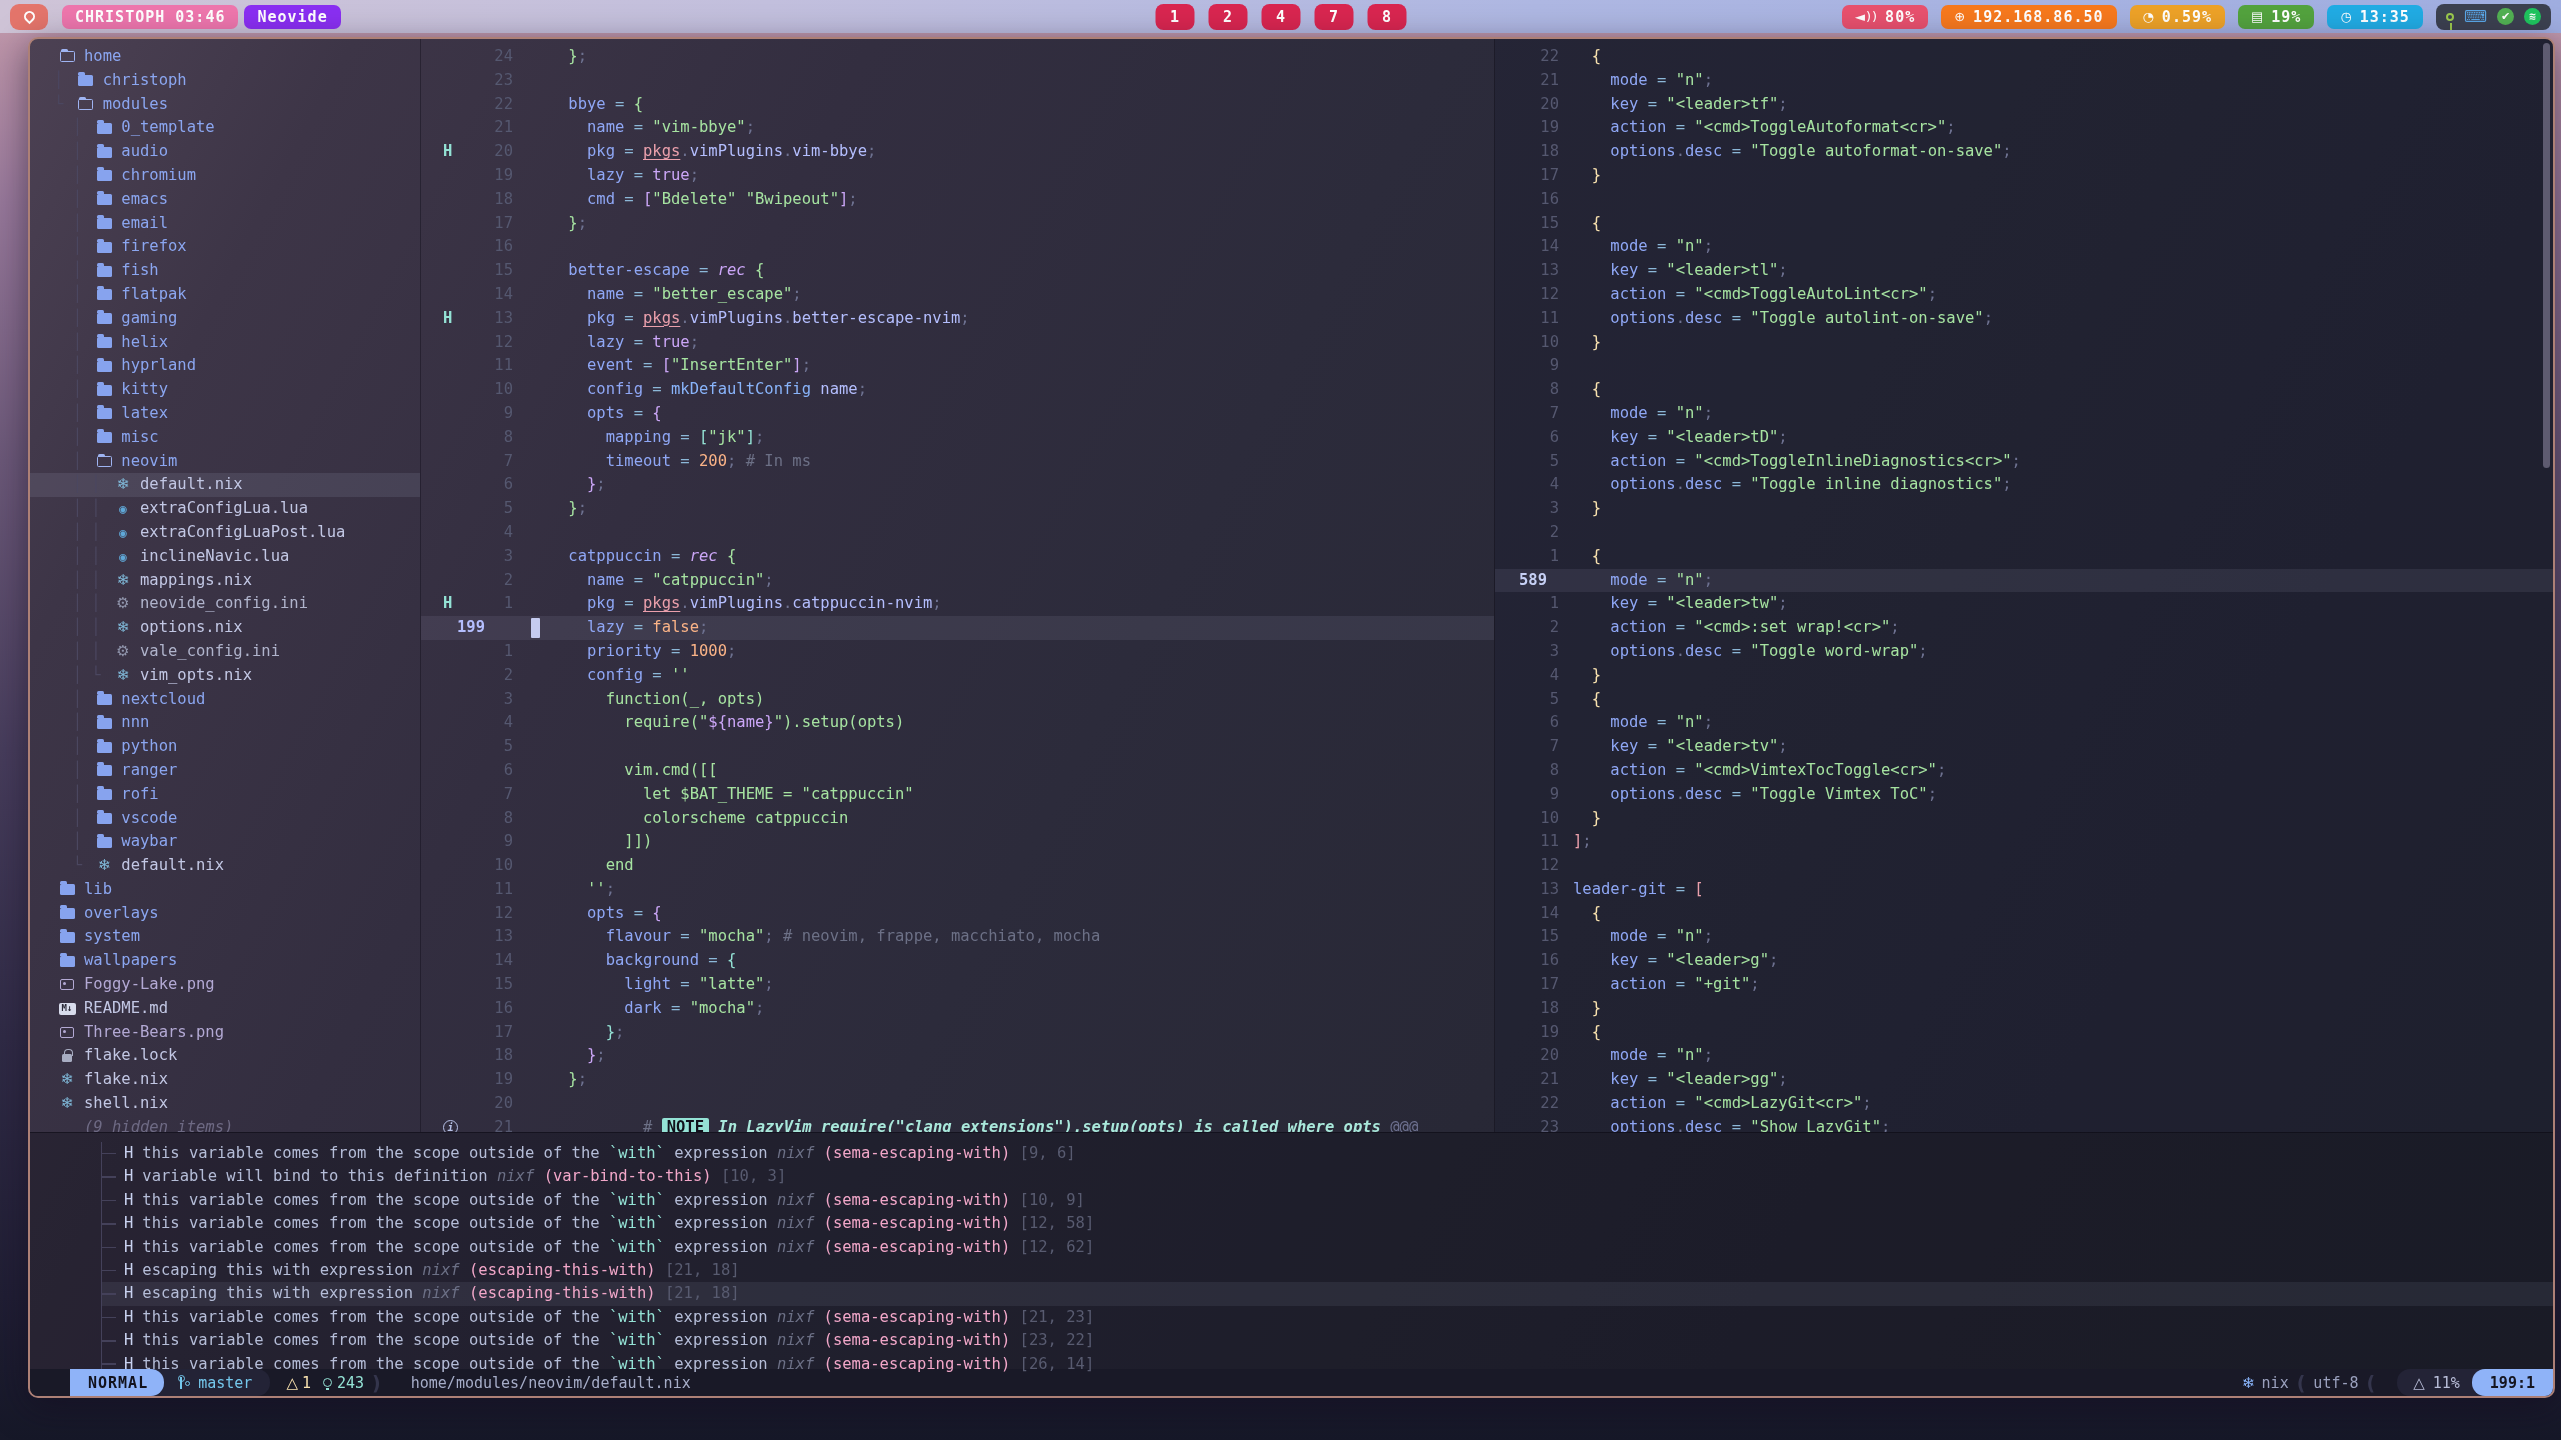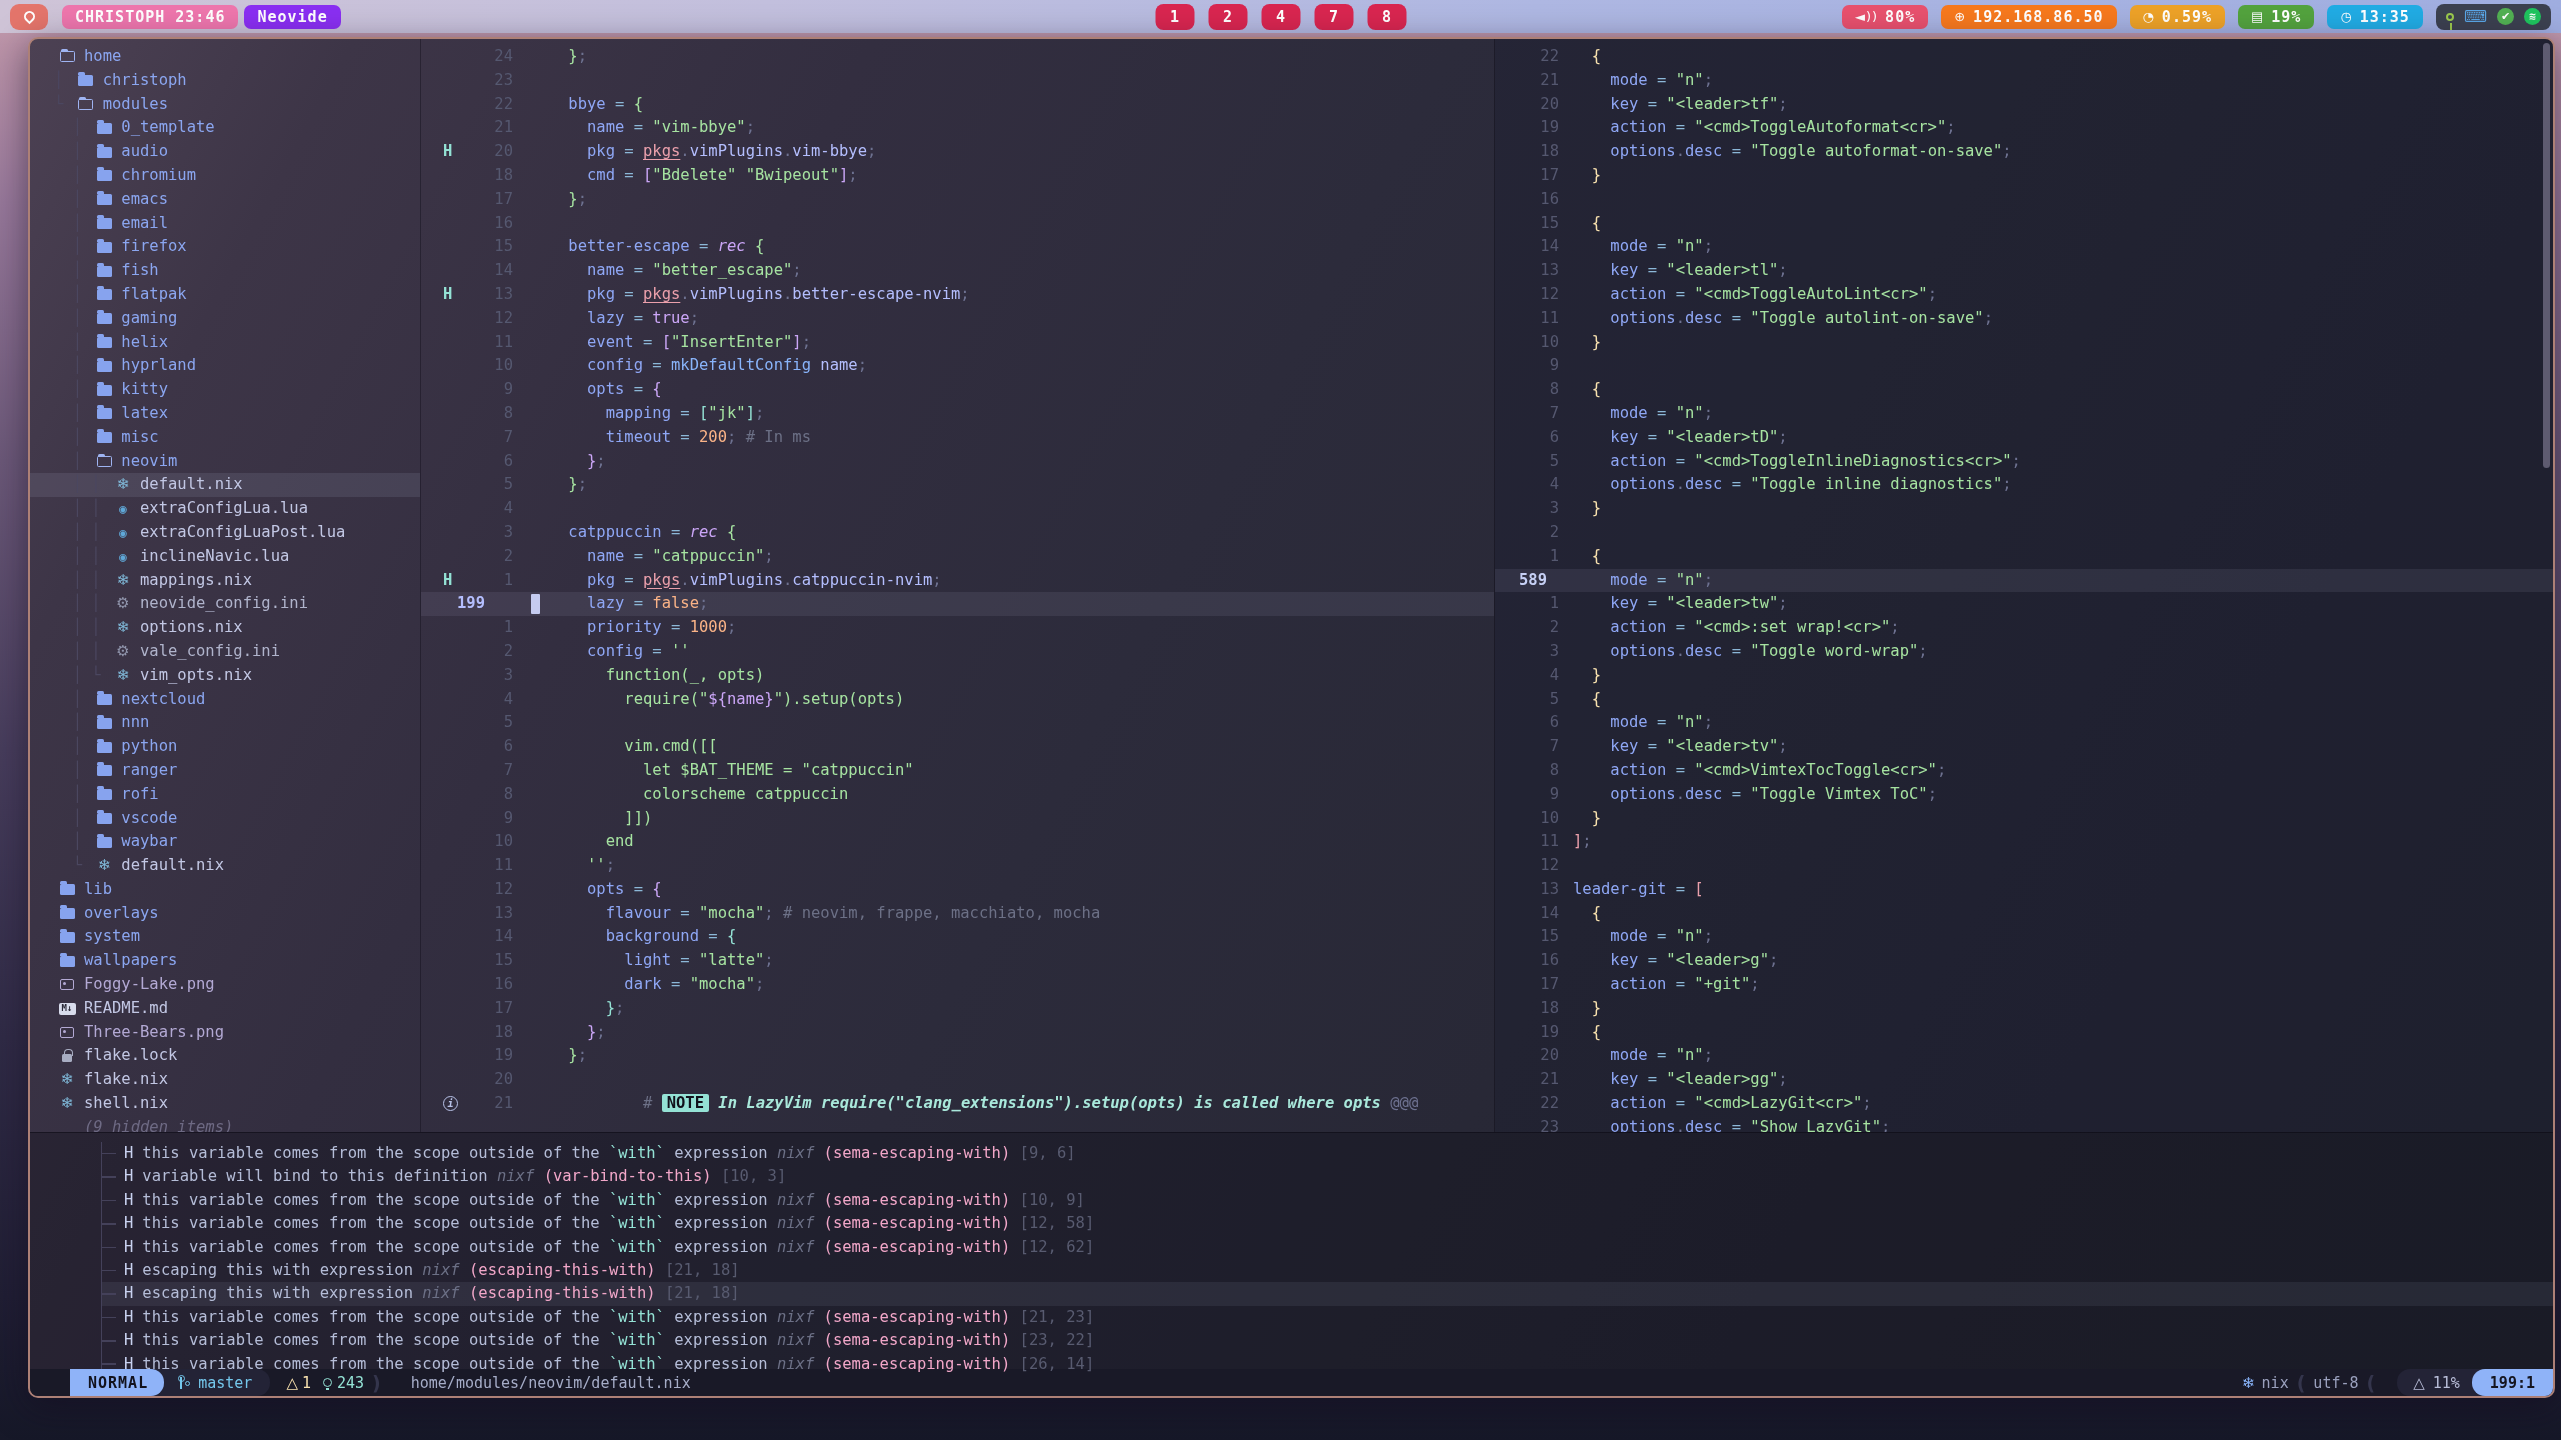--- a/index.html
+++ b/index.html
@@ -122,21 +122,21 @@
   .tri { font-family:"DejaVu Sans", sans-serif; }
 </style>
 </head>
 <body>
 
 <div class="topbar">
   <div class="launcher">
     <span class="droplet"></span>
   </div>
   <span class="pill" style="background:#ee76ad">
-    <span>CHRISTOPH 23:46</span>
+    <span>CHRISTOPH 03:46</span>
   </span>
   <span class="pill" style="background:#8a2ff2;margin-left:6px">
     <span>Neovide</span>
   </span>
   <div class="ws-group">
       <span class="ws" style="background: rgb(217, 38, 80);">1</span>
       <span class="ws" style="background: rgb(217, 38, 80);">2</span>
       <span class="ws" style="background: rgb(217, 38, 80);">4</span>
       <span class="ws" style="background: rgb(217, 38, 80);">7</span>
       <span class="ws" style="background: rgb(217, 38, 80);">8</span>
@@ -222,20 +222,21 @@
         <div class="row t-row"><span class="t-prefix"></span><span class="t-icon"><span class="g-nix">❄</span></span><span class="t-file">flake.nix</span></div>
         <div class="row t-row"><span class="t-prefix"></span><span class="t-icon"><span class="g-nix">❄</span></span><span class="t-file">shell.nix</span></div>
         <div class="row t-row"><span class="t-prefix"></span><span class="t-icon"><span></span></span><span class="t-hidden">(9 hidden items)</span></div>
       </div>
     <div class="main-pane" id="main-editor">
         <div class="row"><span class="sign"></span><span class="lnum">24</span><span class="gpad"></span><span><span class="sg-b1">    }</span><span class="sg-p">;</span></span></div>
         <div class="row"><span class="sign"></span><span class="lnum">23</span><span class="gpad"></span><span></span></div>
         <div class="row"><span class="sign"></span><span class="lnum">22</span><span class="gpad"></span><span><span class="sg-k">    bbye</span><span class="sg-op"> = </span><span class="sg-b1">{</span></span></div>
         <div class="row"><span class="sign"></span><span class="lnum">21</span><span class="gpad"></span><span><span class="sg-k">      name</span><span class="sg-op"> = </span><span class="sg-s">"vim-bbye"</span><span class="sg-p">;</span></span></div>
         <div class="row"><span class="sign">H</span><span class="lnum">20</span><span class="gpad"></span><span><span class="sg-k">      pkg</span><span class="sg-op"> = </span><span class="sg-dg">pkgs</span><span class="sg-p">.</span><span class="sg-pr">vimPlugins</span><span class="sg-p">.</span><span class="sg-pr">vim-bbye</span><span class="sg-p">;</span></span></div>
+        <div class="row"><span class="sign"></span><span class="lnum">19</span><span class="gpad"></span><span><span class="sg-k">      lazy</span><span class="sg-op"> = </span><span class="sg-bt">true</span><span class="sg-p">;</span></span></div>
         <div class="row"><span class="sign"></span><span class="lnum">18</span><span class="gpad"></span><span><span class="sg-k">      cmd</span><span class="sg-op"> = </span><span class="sg-b2">[</span><span class="sg-s">"Bdelete" "Bwipeout"</span><span class="sg-b2">]</span><span class="sg-p">;</span></span></div>
         <div class="row"><span class="sign"></span><span class="lnum">17</span><span class="gpad"></span><span><span class="sg-b1">    }</span><span class="sg-p">;</span></span></div>
         <div class="row"><span class="sign"></span><span class="lnum">16</span><span class="gpad"></span><span></span></div>
         <div class="row"><span class="sign"></span><span class="lnum">15</span><span class="gpad"></span><span><span class="sg-k">    better-escape</span><span class="sg-op"> = </span><span class="sg-kw">rec </span><span class="sg-b1">{</span></span></div>
         <div class="row"><span class="sign"></span><span class="lnum">14</span><span class="gpad"></span><span><span class="sg-k">      name</span><span class="sg-op"> = </span><span class="sg-s">"better_escape"</span><span class="sg-p">;</span></span></div>
         <div class="row"><span class="sign">H</span><span class="lnum">13</span><span class="gpad"></span><span><span class="sg-k">      pkg</span><span class="sg-op"> = </span><span class="sg-dg">pkgs</span><span class="sg-p">.</span><span class="sg-pr">vimPlugins</span><span class="sg-p">.</span><span class="sg-pr">better-escape-nvim</span><span class="sg-p">;</span></span></div>
         <div class="row"><span class="sign"></span><span class="lnum">12</span><span class="gpad"></span><span><span class="sg-k">      lazy</span><span class="sg-op"> = </span><span class="sg-bt">true</span><span class="sg-p">;</span></span></div>
         <div class="row"><span class="sign"></span><span class="lnum">11</span><span class="gpad"></span><span><span class="sg-k">      event</span><span class="sg-op"> = </span><span class="sg-b2">[</span><span class="sg-s">"InsertEnter"</span><span class="sg-b2">]</span><span class="sg-p">;</span></span></div>
         <div class="row"><span class="sign"></span><span class="lnum">10</span><span class="gpad"></span><span><span class="sg-k">      config</span><span class="sg-op"> = </span><span class="sg-fn">mkDefaultConfig</span><span class="sg-pr"> name</span><span class="sg-p">;</span></span></div>
         <div class="row"><span class="sign"></span><span class="lnum">9</span><span class="gpad"></span><span><span class="sg-k">      opts</span><span class="sg-op"> = </span><span class="sg-b2">{</span></span></div>

